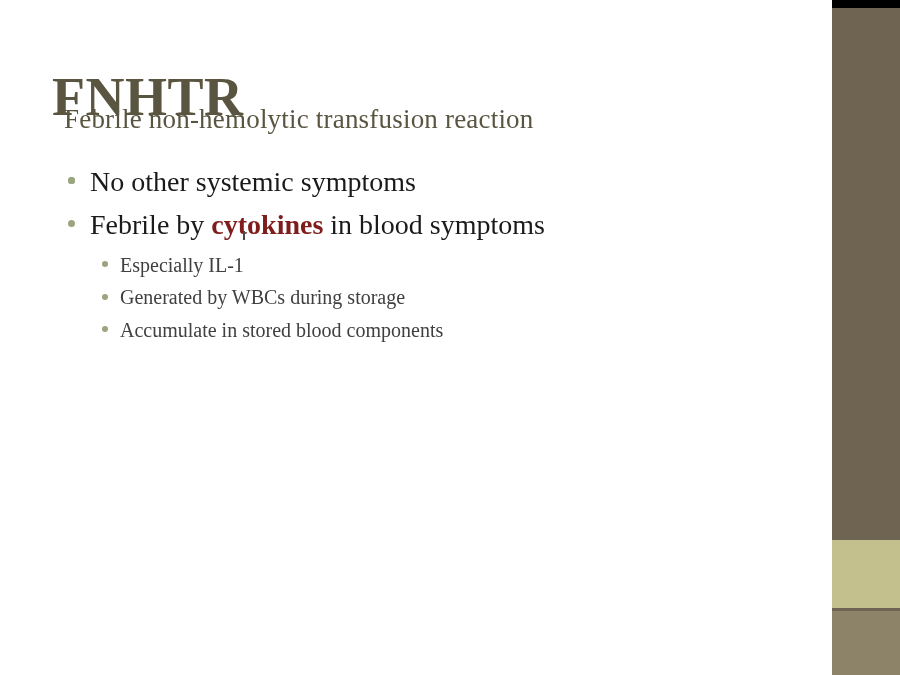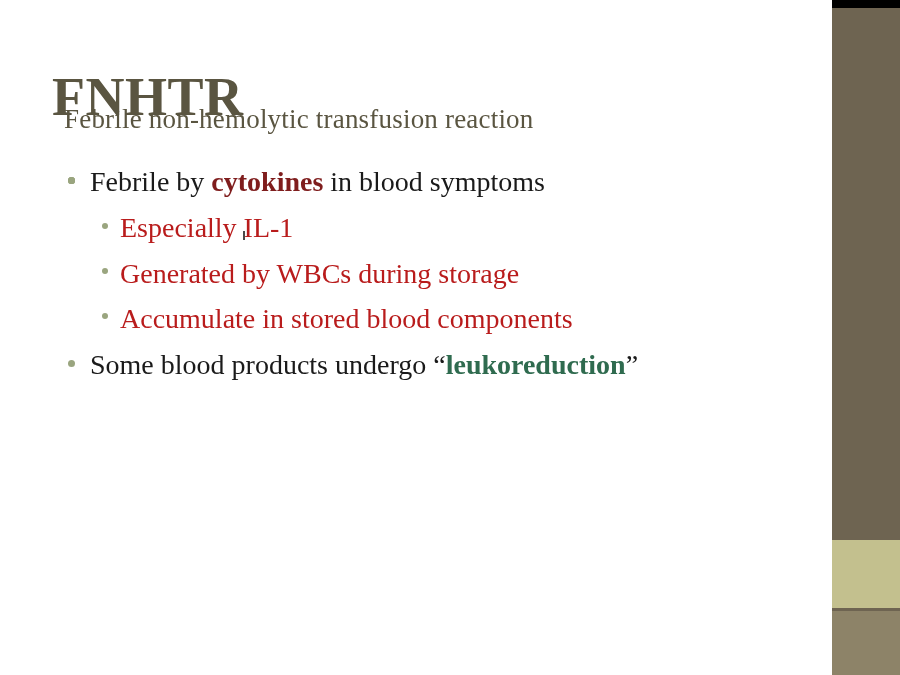--- a/index.html
+++ b/index.html
@@ -116,23 +116,23 @@
     background: #9aa57f;
   }
   ul.level2 {
     list-style: none;
     margin: 2px 0 2px 0;
     padding: 0;
   }
   ul.level2 > li {
     position: relative;
     padding-left: 30px;
-    font-size: 28px;
+    font-size: 20px;
     line-height: 1.62;
-    color: #b91c1c;
+    color: #404040;
   }
   ul.level2 > li > .bullet {
     position: absolute;
     left: 12px;
     top: 0.62em;
     width: 6px;
     height: 6px;
     border-radius: 50%;
     background: #9aa57f;
   }
@@ -164,20 +164,21 @@
 
     <div class="body">
       <ul class="level1">
 
         <li>
           <span class="bullet"></span>
         </li>
 
         <li>
           <span class="bullet"></span>
+          <span>No other systemic symptoms</span>
         </li>
 
         <li>
           <span class="bullet"></span>
           <span>Febrile by </span><span class="hl-red">cytokines</span><span> in blood symptoms</span>
           <ul class="level2">
             <li>
               <span class="bullet"></span>
               <span>Especially IL-1</span>
             </li>
@@ -185,24 +186,20 @@
               <span class="bullet"></span>
               <span>Generated by WBCs during storage</span>
             </li>
             <li>
               <span class="bullet"></span>
               <span>Accumulate in stored blood components</span>
             </li>
           </ul>
         </li>
 
-        <li>
-          <span class="bullet"></span>
-          <span>Some blood products undergo “</span><span class="hl-green">leukoreduction</span><span>”</span>
-        </li>
 
       </ul>
     </div>
 
     <div class="cursor-dot"></div>
   </div>
 
   <div class="right-band"></div>
   <div class="band-dark-top"></div>
   <div class="band-accent-1"></div>

